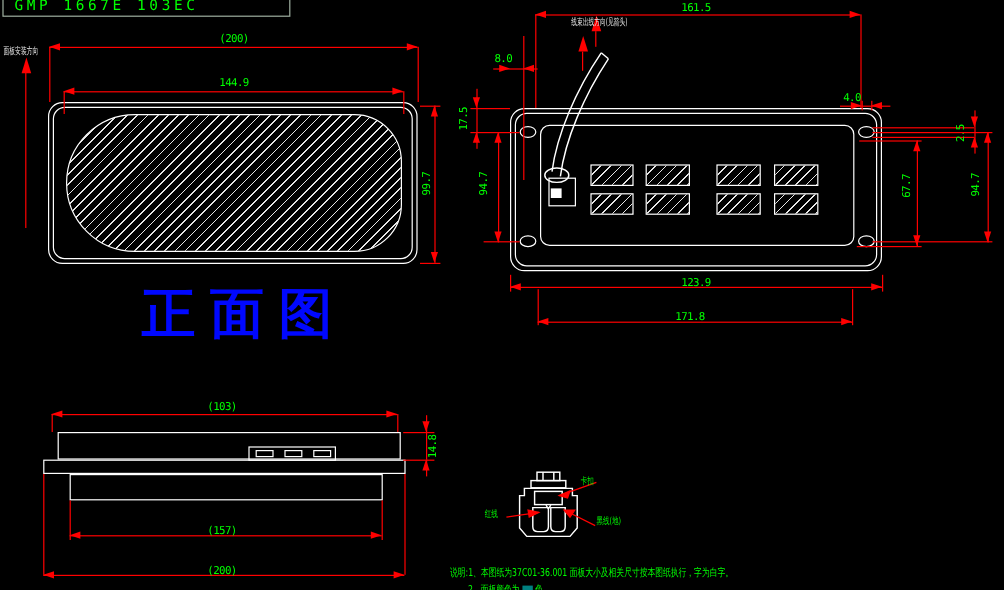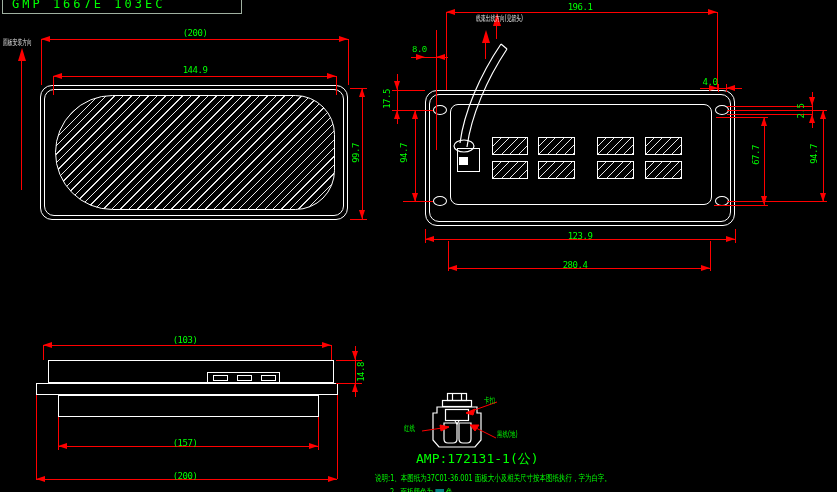--- a/index.html
+++ b/index.html
@@ -77,20 +77,21 @@
 
   <div class="rl-h" style="left:350px;top:88px;width:17px;"></div>
   <div class="rl-h" style="left:350px;top:219px;width:17px;"></div>
   <div class="dim-v in" style="left:362px;top:88px;height:131px;"></div>
   <div class="glabel center rot" style="left:332px;top:147px;width:48px;height:12px;">99.7</div>
 
   <div class="wlabel" style="left:3px;top:38px;">面板安装方向</div>
   <div class="uparrow" style="left:18px;top:48px;"></div>
   <div class="rl-v" style="left:21px;top:60px;height:130px;"></div>
 
+  <div class="view-title" style="left:118px;top:238px;">正面图</div>
 
   <div class="wrect" style="left:425px;top:90px;width:310px;height:136px;border-radius:12px;"></div>
   <div class="wrect" style="left:429px;top:94px;width:302px;height:128px;border-radius:10px;"></div>
   <div class="wrect" style="left:450px;top:104px;width:262px;height:101px;border-radius:8px;"></div>
 
   <div class="hole" style="left:433px;top:105px;width:14px;height:10px;"></div>
   <div class="hole" style="left:433px;top:196px;width:14px;height:10px;"></div>
   <div class="hole" style="left:715px;top:105px;width:14px;height:10px;"></div>
   <div class="hole" style="left:715px;top:196px;width:14px;height:10px;"></div>
 
@@ -116,27 +117,27 @@
   </svg>
   <div class="uparrow" style="left:482px;top:30px;"></div>
   <div class="rl-v" style="left:485px;top:43px;height:16px;"></div>
   <div class="uparrow" style="left:493px;top:13px;"></div>
   <div class="rl-v" style="left:496px;top:26px;height:13px;"></div>
   <div class="wlabel" style="left:476px;top:14px;">线束出线方向(见箭头)</div>
 
   <div class="rl-v" style="left:446px;top:12px;height:78px;"></div>
   <div class="rl-v" style="left:717px;top:12px;height:78px;"></div>
   <div class="dim-h in" style="left:446px;top:12px;width:271px;"></div>
-  <div class="glabel center" style="left:530px;top:1px;width:100px;">196.1</div>
+  <div class="glabel center" style="left:530px;top:1px;width:100px;">161.5</div>
 
   <div class="rl-v" style="left:436px;top:30px;height:120px;"></div>
   <div class="rl-h" style="left:411px;top:57px;width:14px;"></div>
   <div class="rl-h" style="left:436px;top:57px;width:12px;"></div>
   <div class="dim-h out" style="left:425px;top:57px;width:11px;"></div>
-  <div class="glabel" style="left:412px;top:44px;font-family:Liberation Mono, monospace;">8.0</div>
+  <div class="glabel" style="left:412px;top:44px;">8.0</div>
 
   <div class="rl-h" style="left:392px;top:90px;width:33px;"></div>
   <div class="rl-h" style="left:392px;top:110px;width:41px;"></div>
   <div class="rl-v" style="left:397px;top:74px;height:16px;"></div>
   <div class="rl-v" style="left:397px;top:110px;height:14px;"></div>
   <div class="dim-v out" style="left:397px;top:90px;height:20px;"></div>
   <div class="glabel center rot" style="left:372px;top:93px;width:30px;height:12px;">17.5</div>
 
   <div class="rl-h" style="left:403px;top:201px;width:30px;"></div>
   <div class="dim-v in" style="left:415px;top:110px;height:92px;"></div>
@@ -167,21 +168,21 @@
   <div class="glabel center rot" style="left:792px;top:148px;width:44px;height:12px;">94.7</div>
 
   <div class="rl-v" style="left:425px;top:229px;height:14px;"></div>
   <div class="rl-v" style="left:735px;top:229px;height:14px;"></div>
   <div class="dim-h in" style="left:425px;top:239px;width:310px;"></div>
   <div class="glabel center" style="left:520px;top:230px;width:120px;">123.9</div>
 
   <div class="rl-v" style="left:448px;top:241px;height:30px;"></div>
   <div class="rl-v" style="left:710px;top:241px;height:30px;"></div>
   <div class="dim-h in" style="left:448px;top:268px;width:262px;"></div>
-  <div class="glabel center" style="left:515px;top:259px;width:120px;">280.4</div>
+  <div class="glabel center" style="left:515px;top:259px;width:120px;">171.8</div>
 
   <div class="rl-v" style="left:43px;top:345px;height:15px;"></div>
   <div class="rl-v" style="left:331px;top:345px;height:15px;"></div>
   <div class="dim-h in" style="left:43px;top:345px;width:288px;"></div>
   <div class="glabel center" style="left:130px;top:334px;width:110px;">(103)</div>
 
   <div class="wrect" style="left:48px;top:360px;width:286px;height:23px;"></div>
   <div class="wrect" style="left:36px;top:383px;width:302px;height:12px;"></div>
   <div class="wrect" style="left:58px;top:395px;width:261px;height:22px;"></div>
   <div class="wrect" style="left:207px;top:372px;width:73px;height:12px;"></div>
@@ -223,21 +224,20 @@
         <polygon points="66,28 75,24 73,30"></polygon>
       <line x1="49" y1="42" x2="22" y2="46"></line>
         <polygon points="49,42 40,40 41,46"></polygon>
       <line x1="70" y1="40" x2="96" y2="53"></line>
         <polygon points="70,40 79,40 75,46"></polygon>
     </g>
   </svg>
   <div class="clabel" style="left:484px;top:396px;">卡扣</div>
   <div class="clabel" style="left:404px;top:424px;">红线</div>
   <div class="clabel" style="left:497px;top:430px;">黑线(地)</div>
-  <div class="amp" style="left:416px;top:451px;">AMP:172131-1(公)</div>
 
   <div class="note" style="left:375px;top:473px;">说明:1、本图纸为37C01-36.001 面板大小及相关尺寸按本图纸执行，字为白字。</div>
   <div class="note" style="left:390px;top:487px;">
     <span>2、面板颜色为</span>
     <span class="swatch"></span>
     <span>色</span>
   </div>
 
 </div>
 

